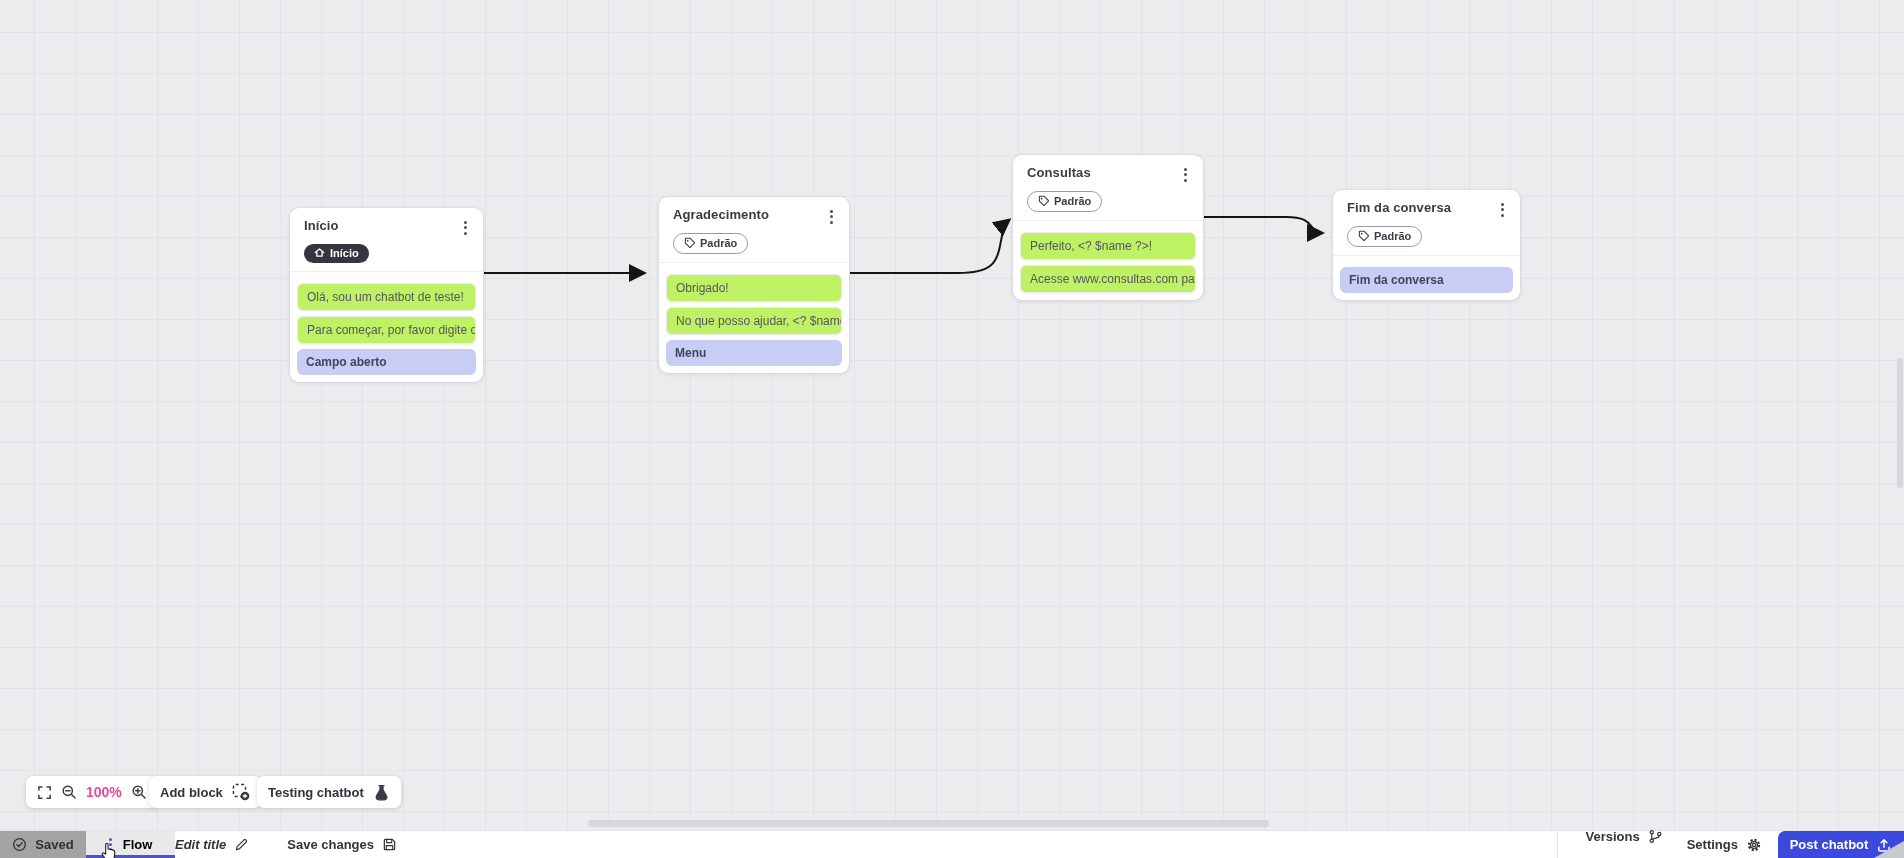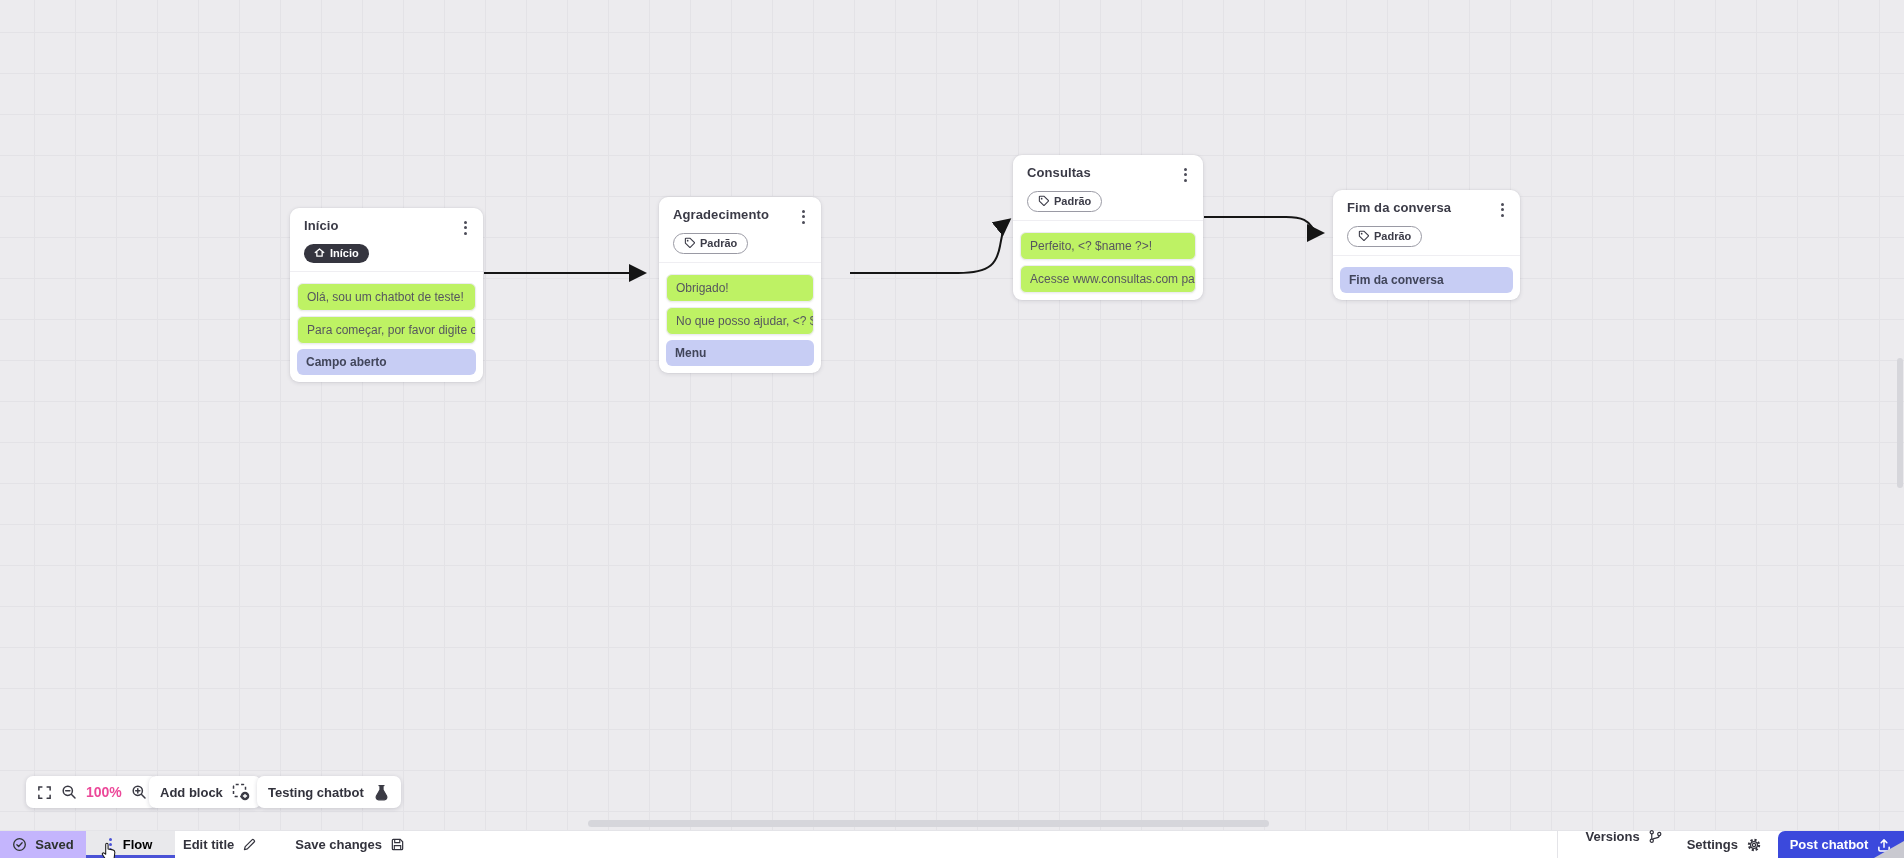--- a/index.html
+++ b/index.html
@@ -70,25 +70,25 @@
   #vscroll { position:absolute; right:1px; top:358px; width:6px; height:130px;
     background:#d6d6db; border-radius:3px; }
 
   
   #bottom-bar {
     position:absolute; left:0; right:0; bottom:0; height:28px; background:#fff;
     border-top:1px solid #e4e4e8; display:flex; align-items:stretch;
     font-size:13px; color:#33333d; z-index:5;
   }
   .bb-item { display:flex; align-items:center; gap:8px; cursor:pointer; }
-  #saved-chip { width:86px; justify-content:center; background:#c4b5fd; color:#2d332f; font-weight:600; }
+  #saved-chip { width:86px; justify-content:center; background:#a3a3a3; color:#2d332f; font-weight:600; }
   #flow-tab { width:89px; justify-content:center; background:#e9e9ec; color:#000000; font-weight:600; position:relative; gap:11px; }
   #flow-tab .tab-underline { position:absolute; left:0; right:0; bottom:0; height:3px; background:#4a52d6; }
   .bdots i { display:block; width:3px; height:3px; border-radius:50%; background:#4a52d6; margin:2px 0; }
-  #edit-title { margin-left:8px; font-weight:600; }
+  #edit-title { margin-left:0; font-weight:600;font-style:italic; }
   #save-changes { margin-left:38px; font-weight:600; }
   .bb-right { margin-left:auto; display:flex; align-items:stretch; }
   .bb-divider { width:1px; background:#e4e4e8; }
   #versions { padding:0 0 16px 28px; font-weight:600; }
   #settings { padding:0 0 0 24px; font-weight:600; }
   #post-chatbot {
     margin-left:16px; width:126px; justify-content:center; gap:8px;
     background:#3b49dc; color:#fff; font-weight:700;
     border-top-left-radius:7px; position:relative; overflow:hidden;
   }
@@ -125,21 +125,21 @@
         </div><div class="badge dark">
           <svg width="11" height="11" viewBox="0 0 12 12">
             <path d="M1.4 6 6 2.1 10.6 6 M3.1 5.3V10h5.8V5.3" fill="none" stroke="currentColor" stroke-width="1.4" stroke-linecap="round" stroke-linejoin="round"></path>
           </svg>
           <span>Início</span>
         </div><div class="node-div"></div><div class="node-body">
           <div class="row message">Olá, sou um chatbot de teste!</div>
           <div class="row message">Para começar, por favor digite o ...</div>
           <div class="row action">Campo aberto</div>
         </div></div>
-      <div class="node" style="left: 659px; top: 197px; width: 162px;"><div class="node-head">
+      <div class="node" style="left: 659px; top: 197px; width: 190px;"><div class="node-head">
           <div class="node-title">Agradecimento</div>
           <div class="dots">
             <i></i>
             <i></i>
             <i></i>
           </div>
         </div><div class="badge outline">
           <svg width="11" height="11" viewBox="0 0 12 12">
             <path d="M6.7 1.4H2.1a.6.6 0 0 0-.6.6v4.6l5 5 5.2-5.2z" fill="none" stroke="currentColor" stroke-width="1.2" stroke-linejoin="round"></path>
             <circle cx="4" cy="4" r=".95" fill="currentColor"></circle>

